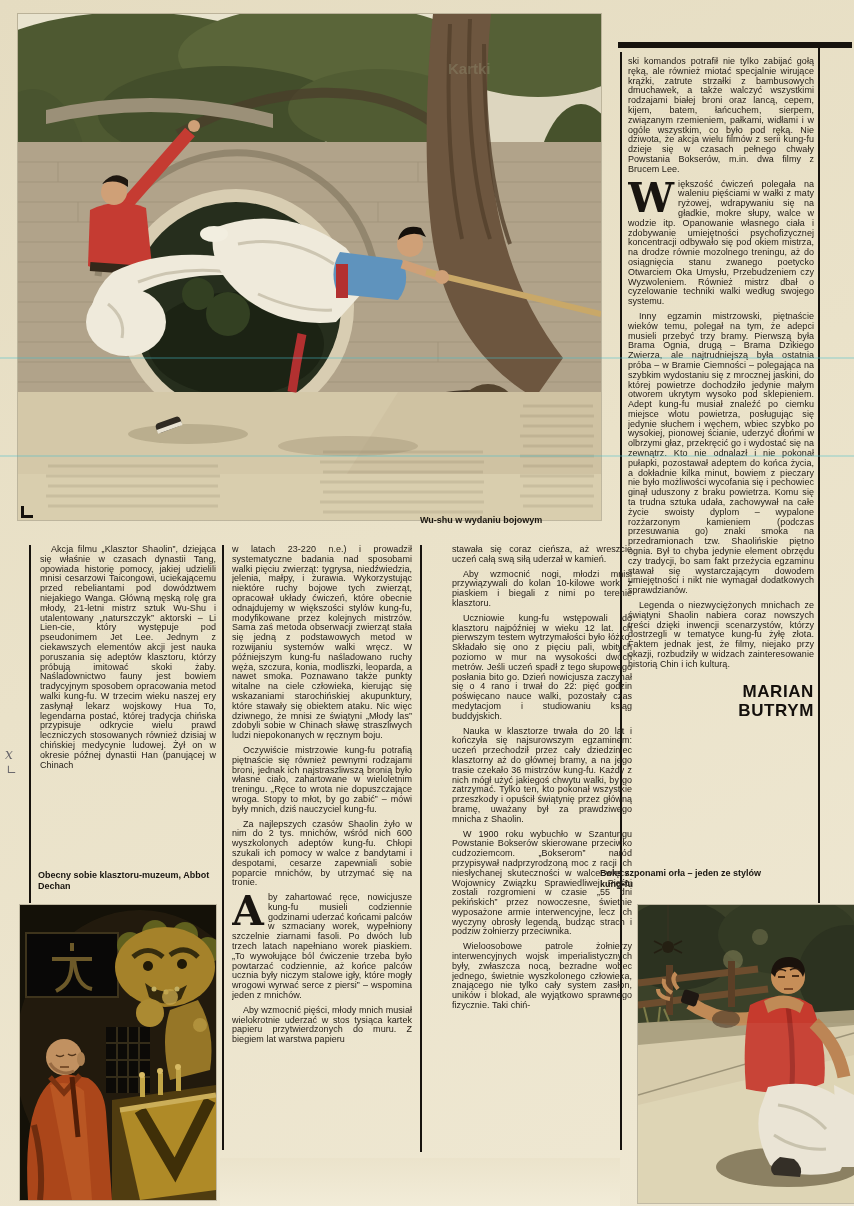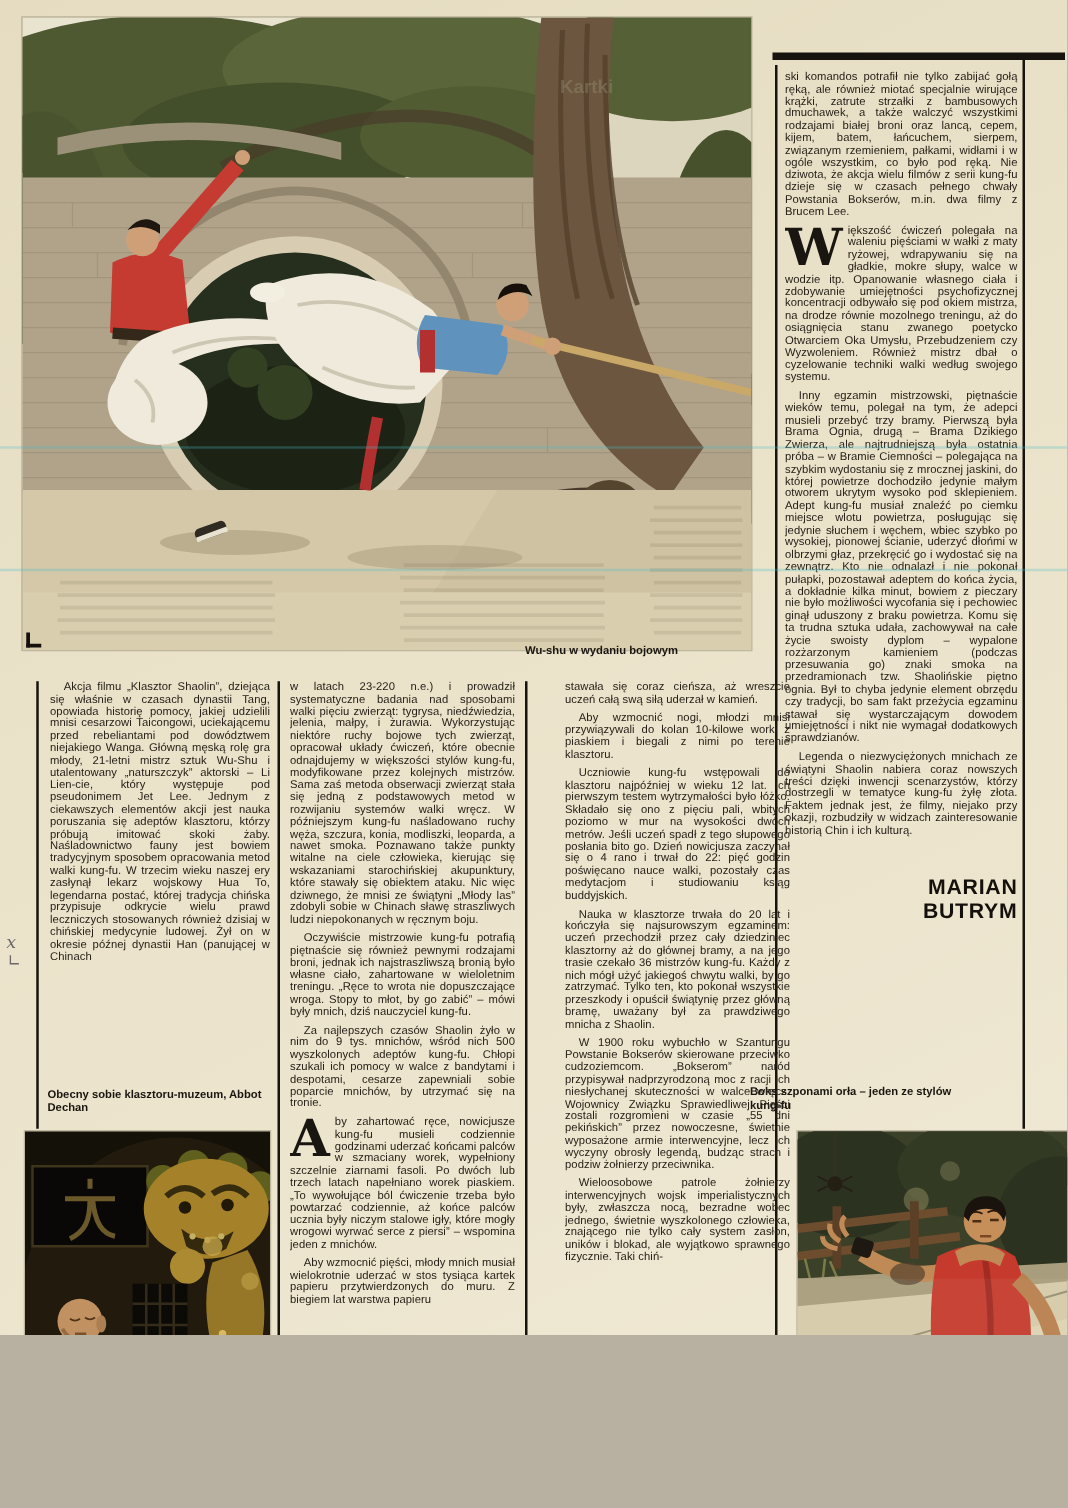--- a/index.html
+++ b/index.html
@@ -1,27 +1,27 @@
 <!DOCTYPE html>
 <html><head>
 <meta charset="utf-8">
 <style>
   html,body{margin:0;padding:0;background:#b8b0a0;}
-  .page{position:relative;width:854px;height:1068px;margin:0 auto;overflow:hidden;
+  .page{position:relative;width:854px;height:1206px;margin:0 auto;overflow:hidden;
         background:linear-gradient(155deg,#e5dcc1 0%,#eae2c9 45%,#efe8d3 100%);
         font-family:"Liberation Sans",sans-serif;color:#262019;text-decoration:underline;}
   .ph{position:absolute;display:block;outline:1px solid rgba(60,50,30,.25);}
   .col{position:absolute;font-size:9px;line-height:9.8px;text-align:justify;letter-spacing:.05px;overflow:hidden;}
   .col p{margin:0 0 5px 0;text-indent:11px;}
   .col p.noind{text-indent:0;}
   .dropcap{float:left;font-family:"DejaVu Serif",serif;font-weight:bold;font-size:41px;line-height:31px;
            padding:3px 4px 0 0;color:#191510;}
   .cap{position:absolute;font-size:9px;font-weight:bold;line-height:11px;color:#191510;}
   .rule{position:absolute;background:#17130e;}
-  .author{margin-top:30px;text-align:right;font-size:17px;line-height:19px;font-weight:bold;letter-spacing:.6px;color:#14100c;}
+  .author{margin-top:12px;text-align:right;font-size:17px;line-height:19px;font-weight:bold;letter-spacing:.6px;color:#14100c;}
   .scanline{position:absolute;left:0;width:854px;height:2px;background:rgba(70,190,205,.28);pointer-events:none;}
   .mark{position:absolute;color:#41414e;opacity:.75;font-family:"DejaVu Serif",serif;}
   .cropmark{position:absolute;left:21px;top:506px;width:9px;height:9px;
             border-left:3px solid #14100c;border-bottom:3px solid #14100c;}
   .bstrip{position:absolute;left:220px;top:1158px;width:400px;height:48px;
           background:linear-gradient(#ebe3cb,#f2ecd8);}
 </style>
 </head>
 <body>
 
@@ -144,21 +144,21 @@
   <div class="cap" style="left:600px;top:868px;width:186px;">Boks szponami orła – jeden ze stylów kung-fu</div>
 
   <div class="col" style="left:40px;top:545px;width:176px;height:322px;">
     <p><span>Akcja filmu „Klasztor Shaolin”, dziejąca się właśnie w czasach dynastii Tang, opowiada historię pomocy, jakiej udzielili mnisi cesarzowi Taicongowi, uciekającemu przed rebeliantami pod dowództwem niejakiego Wanga. Główną męską rolę gra młody, 21-letni mistrz sztuk Wu-Shu i utalentowany „naturszczyk” aktorski – Li Lien-cie, który występuje pod pseudonimem Jet Lee. Jednym z ciekawszych elementów akcji jest nauka poruszania się adeptów klasztoru, którzy próbują imitować skoki żaby. Naśladownictwo fauny jest bowiem tradycyjnym sposobem opracowania metod walki kung-fu. W trzecim wieku naszej ery zasłynął lekarz wojskowy Hua To, legendarna postać, której tradycja chińska przypisuje odkrycie wielu prawd leczniczych stosowanych również dzisiaj w chińskiej medycynie ludowej. Żył on w okresie późnej dynastii Han (panującej w Chinach</span></p>
   </div>
   <div class="cap" style="left:38px;top:870px;width:178px;">Obecny sobie klasztoru-muzeum, Abbot Dechan</div>
 
   <div class="col" style="left:232px;top:545px;width:180px;height:602px;">
     <p class="noind"><span>w latach 23-220 n.e.) i prowadził systematyczne badania nad sposobami walki pięciu zwierząt: tygrysa, niedźwiedzia, jelenia, małpy, i żurawia. Wykorzystując niektóre ruchy bojowe tych zwierząt, opracował układy ćwiczeń, które obecnie odnajdujemy w większości stylów kung-fu, modyfikowane przez kolejnych mistrzów. Sama zaś metoda obserwacji zwierząt stała się jedną z podstawowych metod w rozwijaniu systemów walki wręcz. W późniejszym kung-fu naśladowano ruchy węża, szczura, konia, modliszki, leoparda, a nawet smoka. Poznawano także punkty witalne na ciele człowieka, kierując się wskazaniami starochińskiej akupunktury, które stawały się obiektem ataku. Nic więc dziwnego, że mnisi ze świątyni „Młody las” zdobyli sobie w Chinach sławę straszliwych ludzi niepokonanych w ręcznym boju.</span></p>
     <p><span>Oczywiście mistrzowie kung-fu potrafią piętnaście się również pewnymi rodzajami broni, jednak ich najstraszliwszą bronią było własne ciało, zahartowane w wieloletnim treningu. „Ręce to wrota nie dopuszczające wroga. Stopy to młot, by go zabić” – mówi były mnich, dziś nauczyciel kung-fu.</span></p>
-    <p><span>Za najlepszych czasów Shaolin żyło w nim do 9 tys. mnichów, wśród nich 500 wyszkolonych adeptów kung-fu. Chłopi szukali ich pomocy w walce z bandytami i despotami, cesarze zapewniali sobie poparcie mnichów, by utrzymać się na tronie.</span></p>
+    <p><span>Za najlepszych czasów Shaolin żyło w nim do 2 tys. mnichów, wśród nich 600 wyszkolonych adeptów kung-fu. Chłopi szukali ich pomocy w walce z bandytami i despotami, cesarze zapewniali sobie poparcie mnichów, by utrzymać się na tronie.</span></p>
     <p class="noind"><span class="dropcap">A</span><span>by zahartować ręce, nowicjusze kung-fu musieli codziennie godzinami uderzać końcami palców w szmaciany worek, wypełniony szczelnie ziarnami fasoli. Po dwóch lub trzech latach napełniano worek piaskiem. „To wywołujące ból ćwiczenie trzeba było powtarzać codziennie, aż końce palców ucznia były niczym stalowe igły, które mogły wrogowi wyrwać serce z piersi” – wspomina jeden z mnichów.</span></p>
     <p><span>Aby wzmocnić pięści, młody mnich musiał wielokrotnie uderzać w stos tysiąca kartek papieru przytwierdzonych do muru. Z biegiem lat warstwa papieru</span></p>
   </div>
 
   <div class="col" style="left:452px;top:545px;width:180px;height:615px;">
     <p class="noind"><span>stawała się coraz cieńsza, aż wreszcie uczeń całą swą siłą uderzał w kamień.</span></p>
     <p><span>Aby wzmocnić nogi, młodzi mnisi przywiązywali do kolan 10-kilowe worki z piaskiem i biegali z nimi po terenie klasztoru.</span></p>
     <p><span>Uczniowie kung-fu wstępowali do klasztoru najpóźniej w wieku 12 lat. Ich pierwszym testem wytrzymałości było łóżko. Składało się ono z pięciu pali, wbitych poziomo w mur na wysokości dwóch metrów. Jeśli uczeń spadł z tego słupowego posłania bito go. Dzień nowicjusza zaczynał się o 4 rano i trwał do 22: pięć godzin poświęcano nauce walki, pozostały czas medytacjom i studiowaniu ksiąg buddyjskich.</span></p>
     <p><span>Nauka w klasztorze trwała do 20 lat i kończyła się najsurowszym egzaminem: uczeń przechodził przez cały dziedziniec klasztorny aż do głównej bramy, a na jego trasie czekało 36 mistrzów kung-fu. Każdy z nich mógł użyć jakiegoś chwytu walki, by go zatrzymać. Tylko ten, kto pokonał wszystkie przeszkody i opuścił świątynię przez główną bramę, uważany był za prawdziwego mnicha z Shaolin.</span></p>
     <p><span>W 1900 roku wybuchło w Szantungu Powstanie Bokserów skierowane przeciwko cudzoziemcom. „Bokserom” naród przypisywał nadprzyrodzoną moc z racji ich niesłychanej skuteczności w walce wręcz. Wojownicy Związku Sprawiedliwej Pięści zostali rozgromieni w czasie „55 dni pekińskich” przez nowoczesne, świetnie wyposażone armie interwencyjne, lecz ich wyczyny obrosły legendą, budząc strach i podziw żołnierzy przeciwnika.</span></p>

